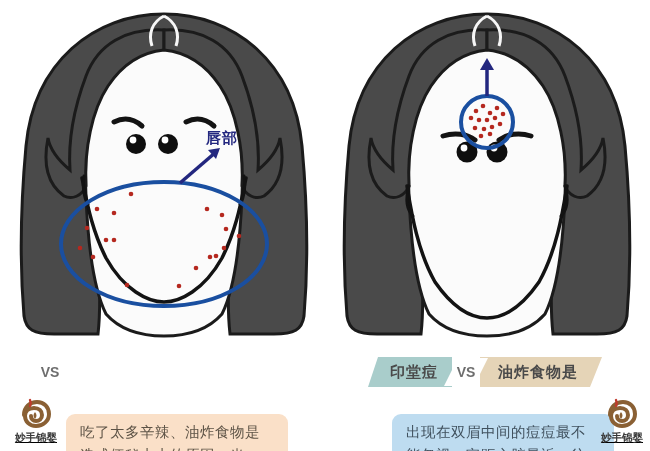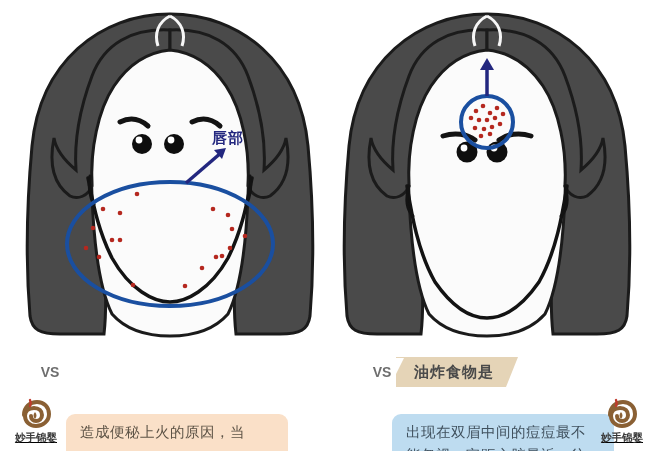--- a/index.html
+++ b/index.html
@@ -20,21 +20,21 @@
     width: 650px;
     height: 451px;
     background: #ffffff;
   }
   .panel {
     position: absolute;
     top: 0;
     width: 325px;
     height: 451px;
   }
-  #panel-left  { left: 8px; text-align: center; }
+  #panel-left  { left: 2px; text-align: center; }
   #panel-right { left: 325px; }
 
   .face-svg {
     position: absolute;
     left: 0;
     top: 0;
     width: 325px;
     height: 345px;
   }
 
@@ -348,25 +348,27 @@
       </g>
     </svg>
 
   </div>
 
   <div class="banner" id="banner-left">
     <div class="banner-vs">VS</div>
   </div>
 
   <div class="banner" id="banner-right">
+    <div class="banner-side banner-teal">印堂痘</div>
     <div class="banner-vs">VS</div>
     <div class="banner-side banner-tan">油炸食物是</div>
   </div>
 
   <div class="bubble" id="bubble-left">
+    <span class="bubble-line">吃了太多辛辣、油炸食物是</span>
     <span class="bubble-line">造成便秘上火的原因，当</span>
   </div>
 
   <div class="bubble" id="bubble-right">
     <span class="bubble-line">出现在双眉中间的痘痘最不</span>
     <span class="bubble-line">能忽视，它距心脏最近，往</span>
   </div>
 
   <div class="logo" id="logo-left">
     <svg class="logo-mark" width="34" height="34" viewBox="0 0 34 34">

